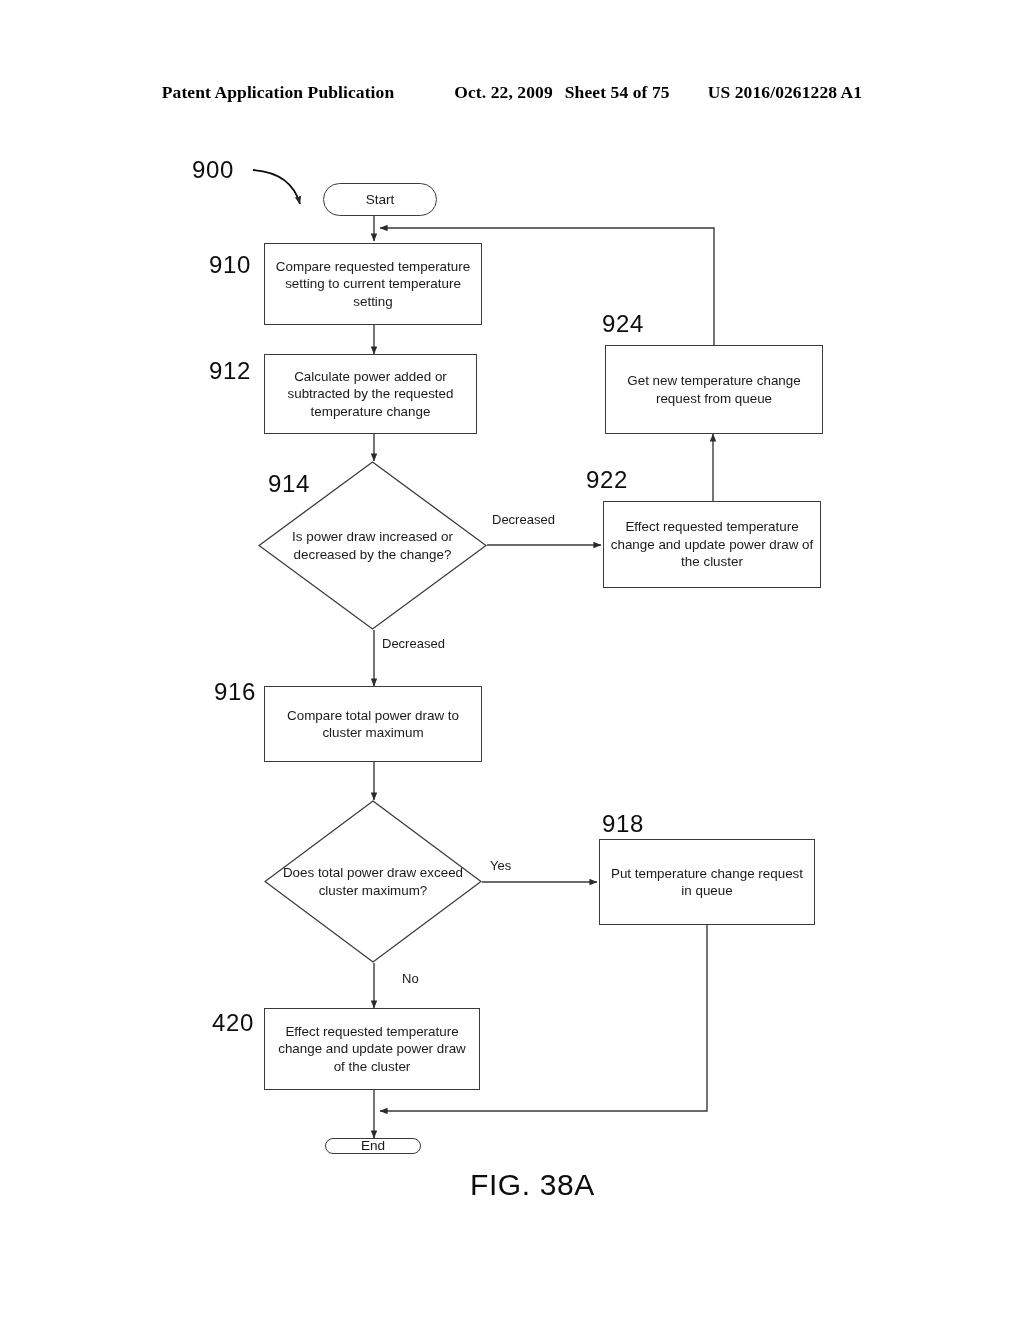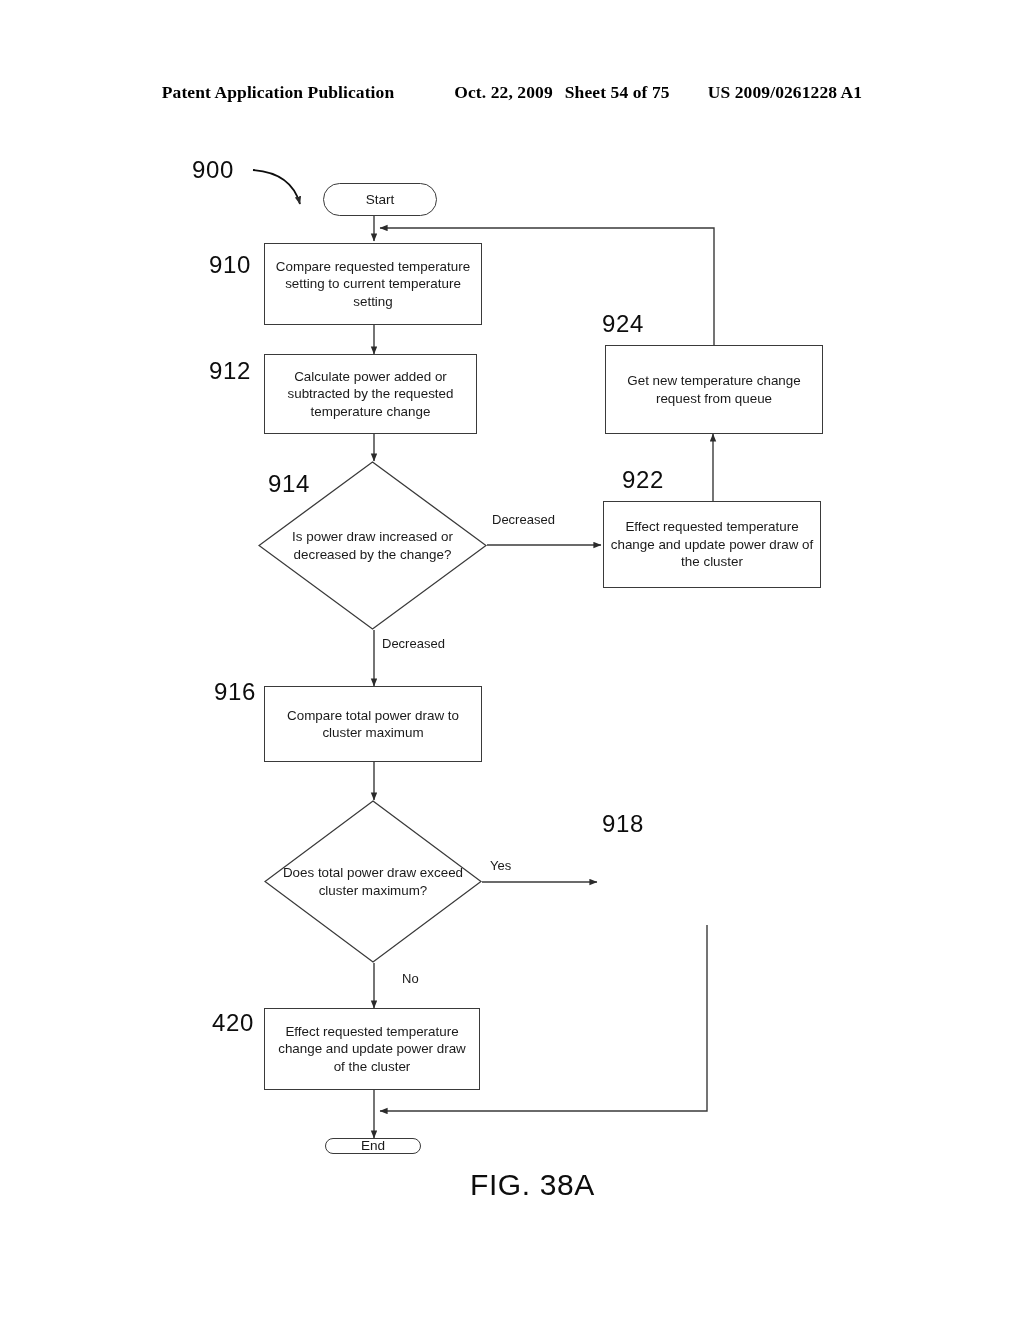--- a/index.html
+++ b/index.html
@@ -129,21 +129,21 @@
     white-space: nowrap;
   }
 </style>
 </head>
 <body>
 
 <div id="page-header">
   <span class="hdr-pub">Patent Application Publication</span>
   <span class="hdr-date">Oct. 22, 2009</span>
   <span class="hdr-sheet">Sheet 54 of 75</span>
-  <span class="hdr-num">US 2009/0261228 A1</span>
+  <span class="hdr-num">US 2016/0261228 A1</span>
 </div>
 
 <div id="diagram">
 
   <svg id="wires" viewBox="0 0 1024 1320" xmlns="http://www.w3.org/2000/svg">
     <defs>
       <marker id="ah" markerWidth="9" markerHeight="9" refX="7.6" refY="3.2" orient="auto" markerUnits="userSpaceOnUse">
         <path d="M0,0 L8,3.2 L0,6.4 z" fill="#2b2b2b"></path>
       </marker>
     </defs>
@@ -178,21 +178,21 @@
     </g>
   </svg>
 
   <div class="ref" style="left:192px; top:156px;">900</div>
   <div class="ref" style="left:209px; top:251px;">910</div>
   <div class="ref" style="left:209px; top:357px;">912</div>
   <div class="ref" style="left:268px; top:470px;">914</div>
   <div class="ref" style="left:214px; top:678px;">916</div>
   <div class="ref" style="left:602px; top:810px;">918</div>
   <div class="ref" style="left:212px; top:1009px;">420</div>
-  <div class="ref" style="left:622px; top:466px;">922</div>
+  <div class="ref" style="left:586px; top:466px;">922</div>
   <div class="ref" style="left:602px; top:310px;">924</div>
 
   <div class="node term" style="left:323px; top:183px; width:114px; height:33px;">
     <span>Start</span>
   </div>
 
   <div class="node proc" style="left:264px; top:243px; width:218px; height:82px;">
     <span>Compare requested temperature setting to current temperature setting</span>
   </div>
 
@@ -211,20 +211,23 @@
     <span>Compare total power draw to cluster maximum</span>
   </div>
 
   <div class="node decision" style="left:264px; top:800px; width:218px; height:163px;">
     <svg viewBox="0 0 218 163" preserveAspectRatio="none">
       <polygon points="109,1 217,81.5 109,162 1,81.5" fill="#ffffff" stroke="#3a3a3a" stroke-width="1.3"></polygon>
     </svg>
     <span class="dec-text">Does total power draw exceed cluster maximum?</span>
   </div>
 
+  <div class="node proc" style="left:599px; top:839px; width:216px; height:86px;">
+    <span>Put temperature change request in queue</span>
+  </div>
 
   <div class="node proc" style="left:264px; top:1008px; width:216px; height:82px;">
     <span>Effect requested temperature change and update power draw of the cluster</span>
   </div>
 
   <div class="node proc" style="left:603px; top:501px; width:218px; height:87px;">
     <span>Effect requested temperature change and update power draw of the cluster</span>
   </div>
 
   <div class="node proc" style="left:605px; top:345px; width:218px; height:89px;">

